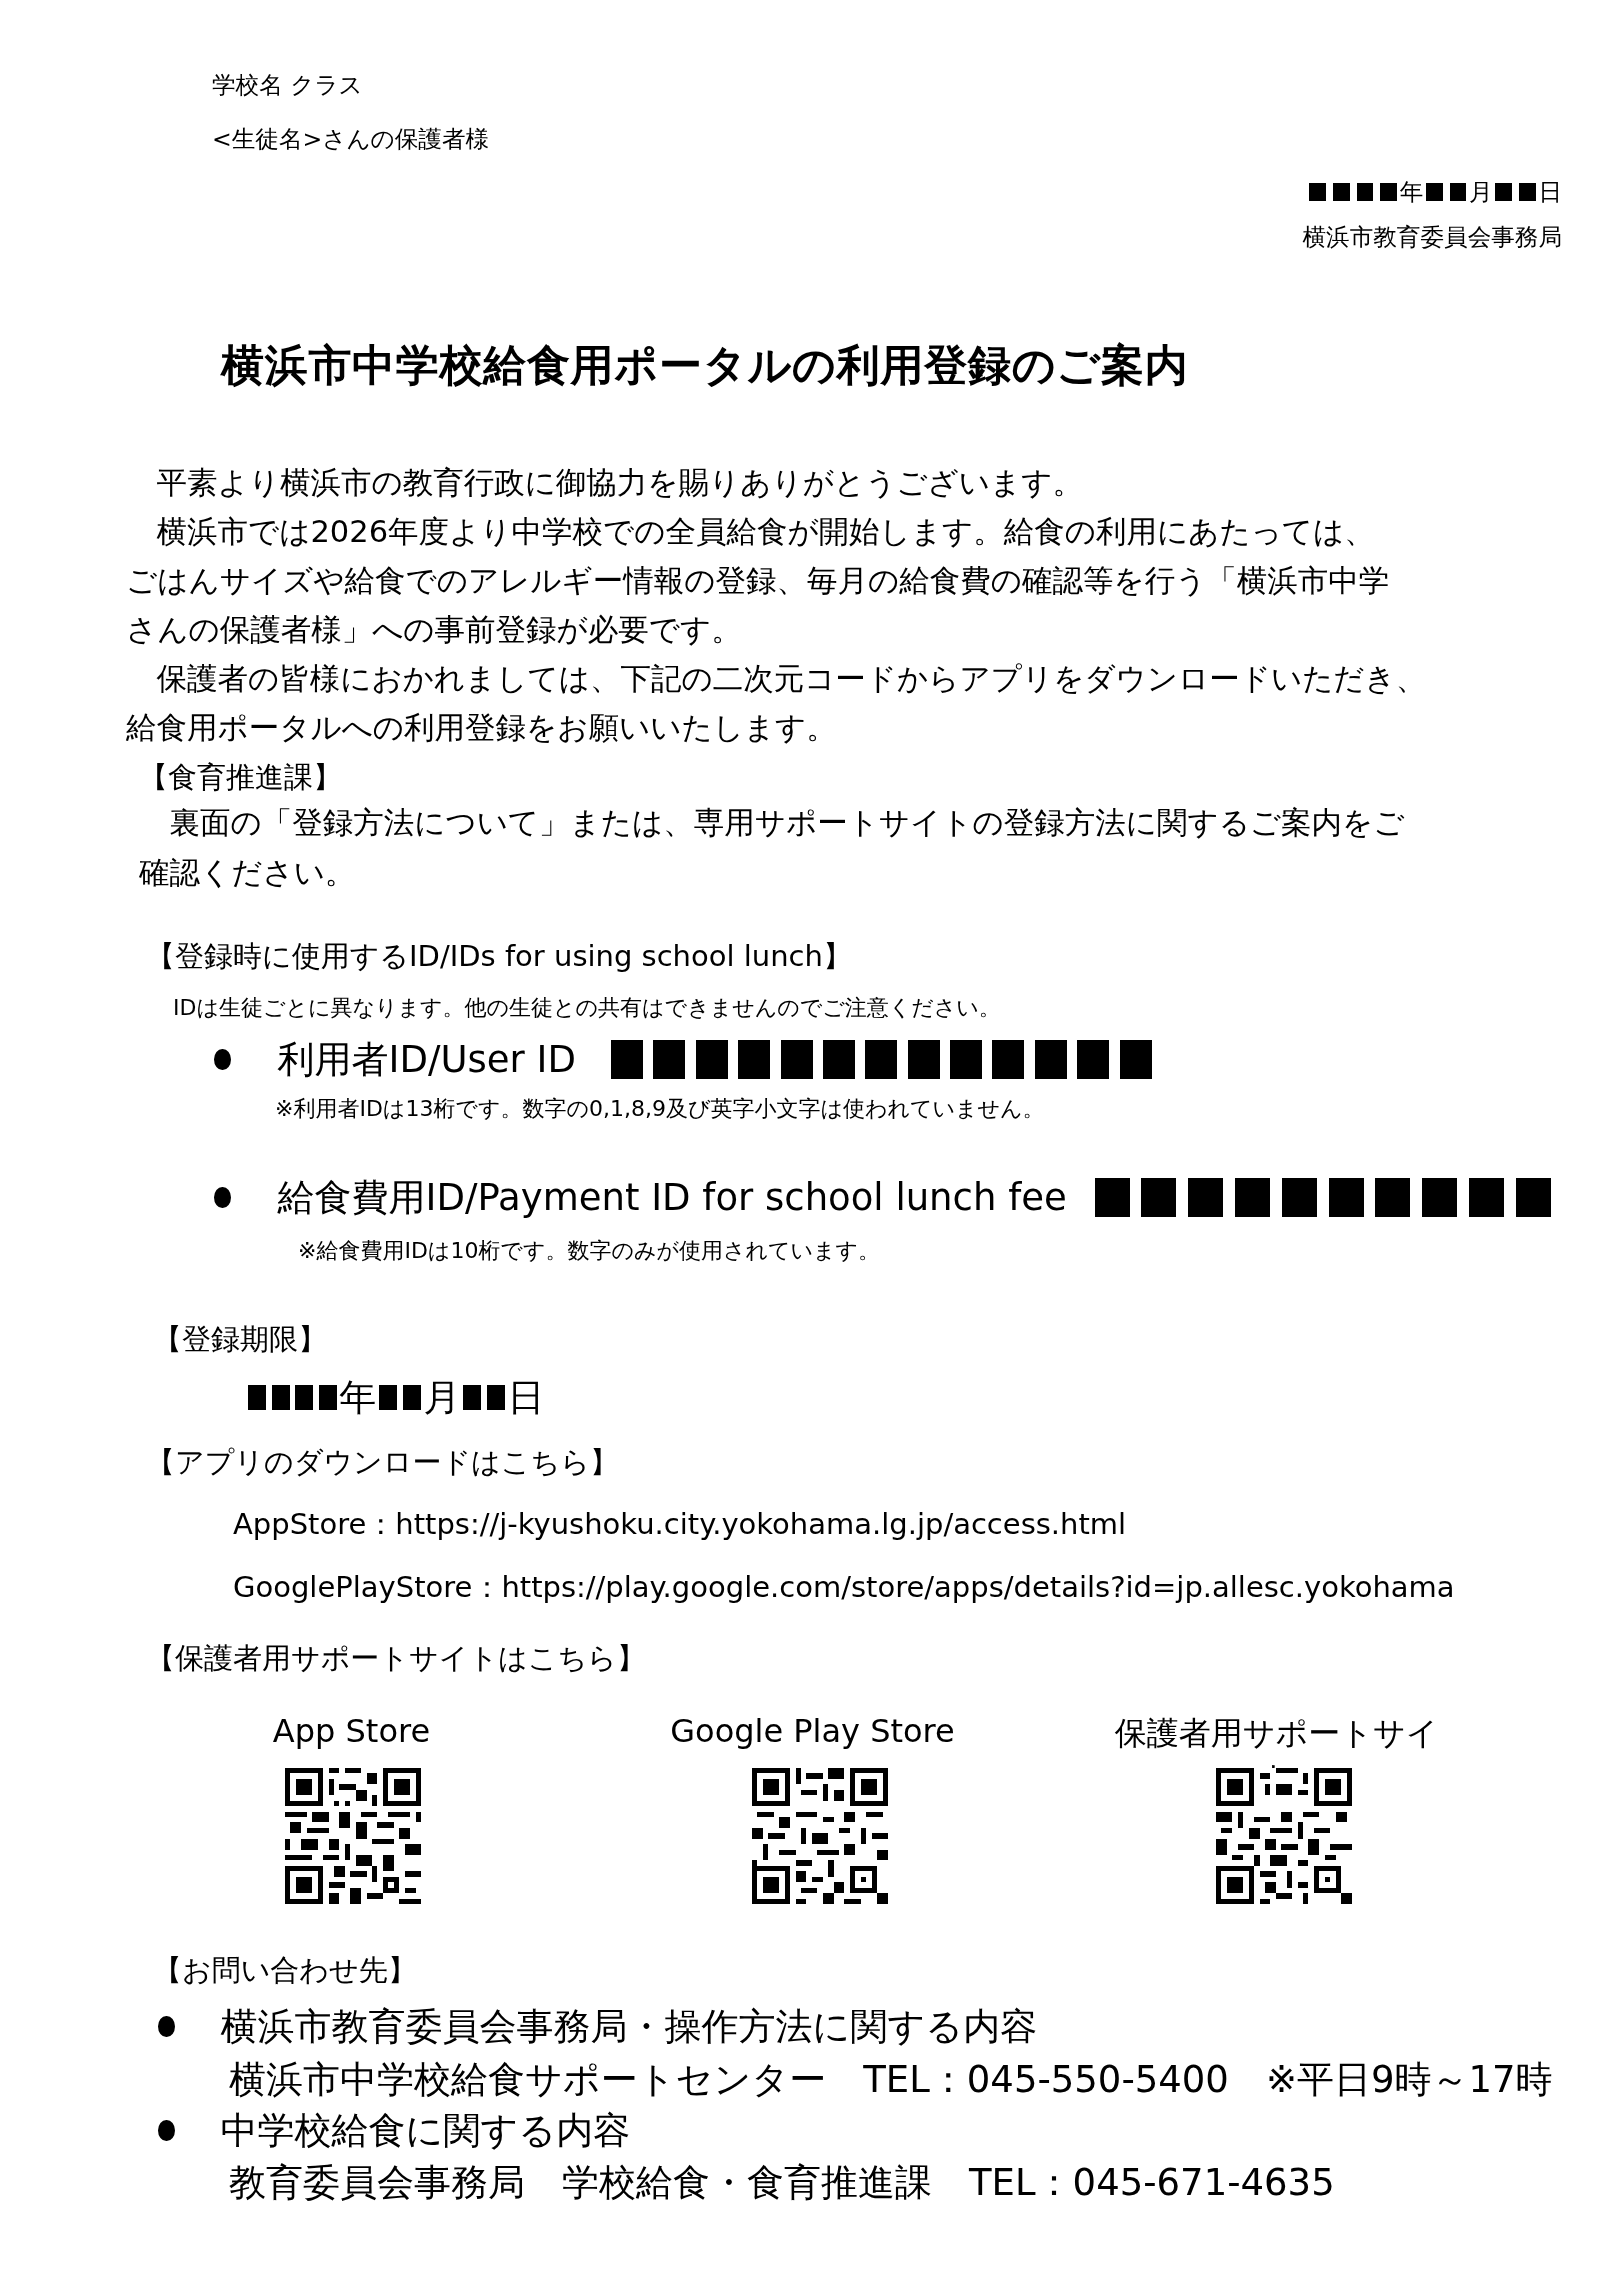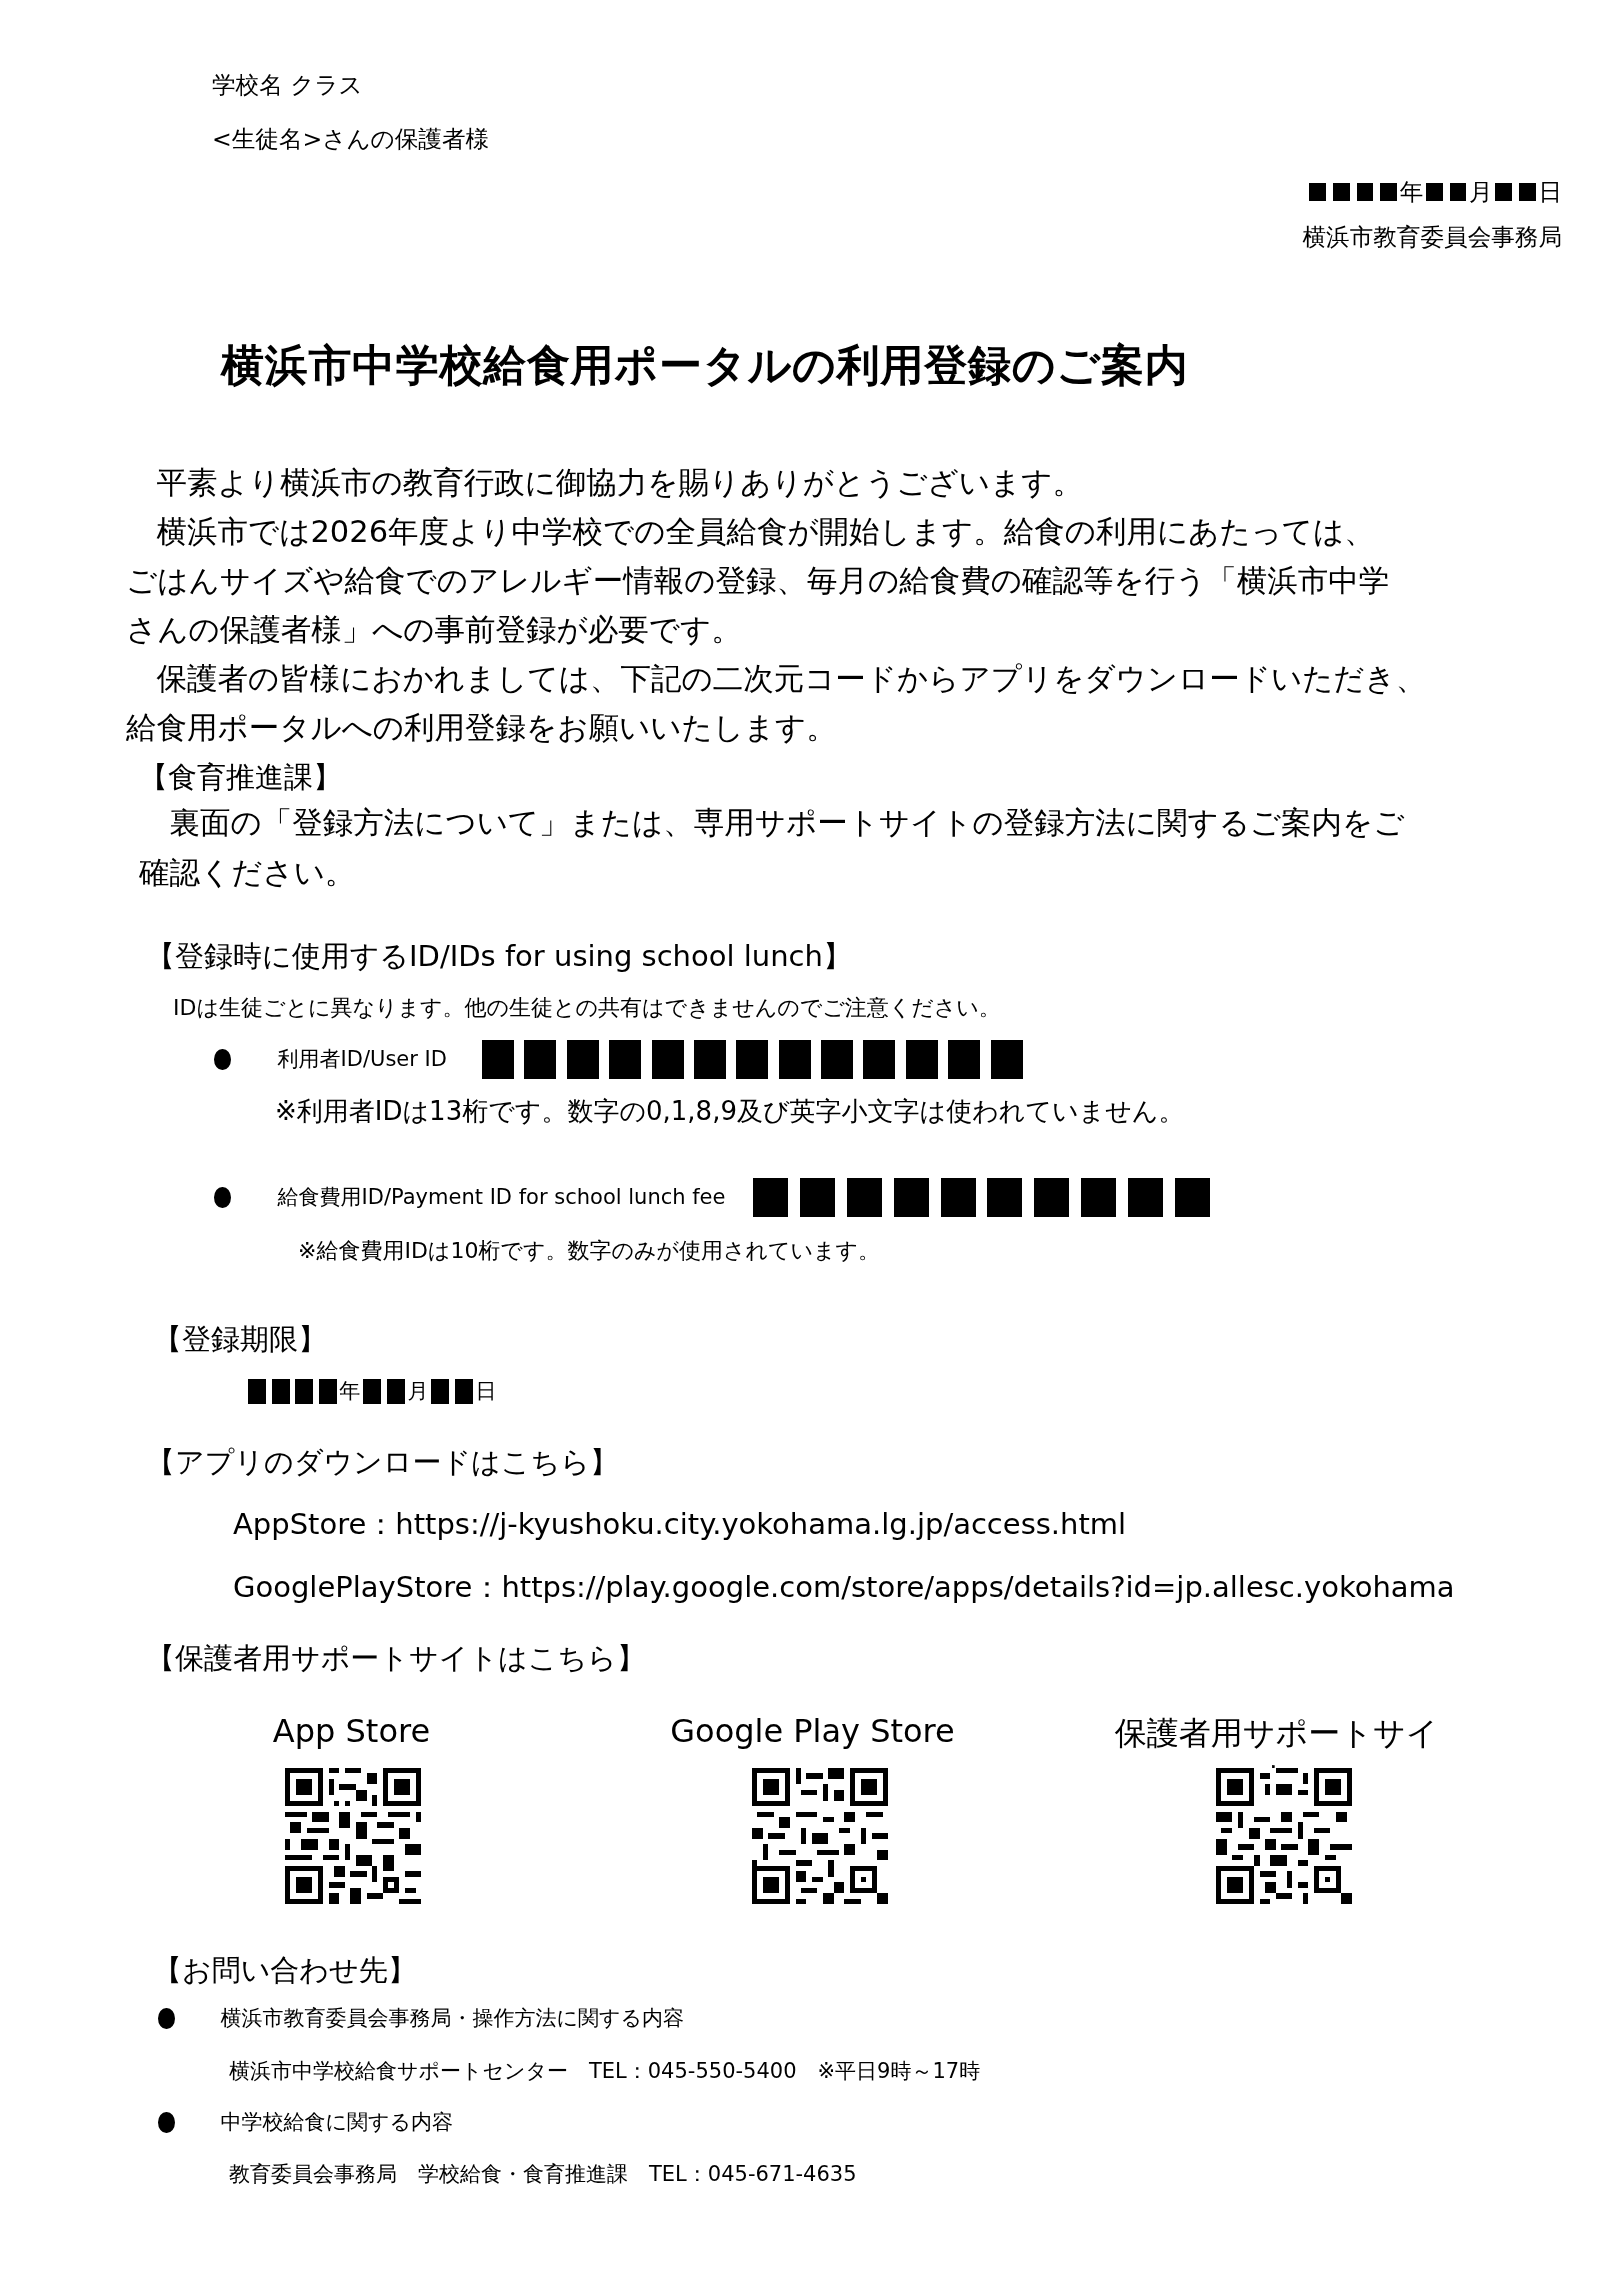--- a/index.html
+++ b/index.html
@@ -4,21 +4,21 @@
 <style>
   html, body { margin: 0; padding: 0; background: #ffffff; }
   body {
     width: 1622px; height: 2295px; position: relative; overflow: hidden;
     font-family: "DejaVu Sans", "Liberation Sans", sans-serif;
     color: #000;
   }
   .abs { position: absolute; white-space: nowrap; }
   .t34 { font-size: 23.6px; }
   .t40 { font-size: 29px; line-height: 1; }
-  .t44 { font-size: 21px; line-height: 1; }
+  .t44 { font-size: 37px; line-height: 1; }
   .title { font-size: 43px; font-weight: bold; line-height: 1; letter-spacing: 0.7px; }
   .para { position: absolute; left: 126px; width: 1387px; font-size: 30.5px; line-height: 49px; }
   .para p { margin: 0; white-space: nowrap; }
   .redact { display: inline-block; background: #000; vertical-align: middle; }
   .redact-row { display: flex; gap: 10.4px; }
   .bullet { display: inline-block; width: 16.6px; height: 21px; border-radius: 50%; background: #000; }
   .qr { position: absolute; width: 136px; height: 136px; }
   .qr svg { width: 100%; height: 100%; display: block; }
   .qr-label { position: absolute; font-size: 32px; text-align: center; width: 347px; }
 </style>
@@ -75,21 +75,21 @@
     <span class="redact" style="width:32px;height:39px;"></span>
     <span class="redact" style="width:32px;height:39px;"></span>
     <span class="redact" style="width:32px;height:39px;"></span>
     <span class="redact" style="width:32px;height:39px;"></span>
     <span class="redact" style="width:32px;height:39px;"></span>
     <span class="redact" style="width:32px;height:39px;"></span>
     <span class="redact" style="width:32px;height:39px;"></span>
     <span class="redact" style="width:32px;height:39px;"></span>
   </div>
 </div>
-<div class="abs" style="left:275px; top:1094px; font-size:26px;">※利用者IDは13桁です。数字の0,1,8,9及び英字小文字は使われていません。</div>
+<div class="abs" style="left:275px; top:1094px; font-size:22px;">※利用者IDは13桁です。数字の0,1,8,9及び英字小文字は使われていません。</div>
 
 <div class="abs" style="left:214px; top:1178px; display:flex; align-items:center;">
   <span class="bullet"></span>
   <span class="t44" style="margin-left:47px; margin-right:28px;">給食費用ID/Payment ID for school lunch fee</span>
   <div class="redact-row" style="gap:11.8px;">
     <span class="redact" style="width:35px;height:39px;"></span>
     <span class="redact" style="width:35px;height:39px;"></span>
     <span class="redact" style="width:35px;height:39px;"></span>
     <span class="redact" style="width:35px;height:39px;"></span>
     <span class="redact" style="width:35px;height:39px;"></span>

